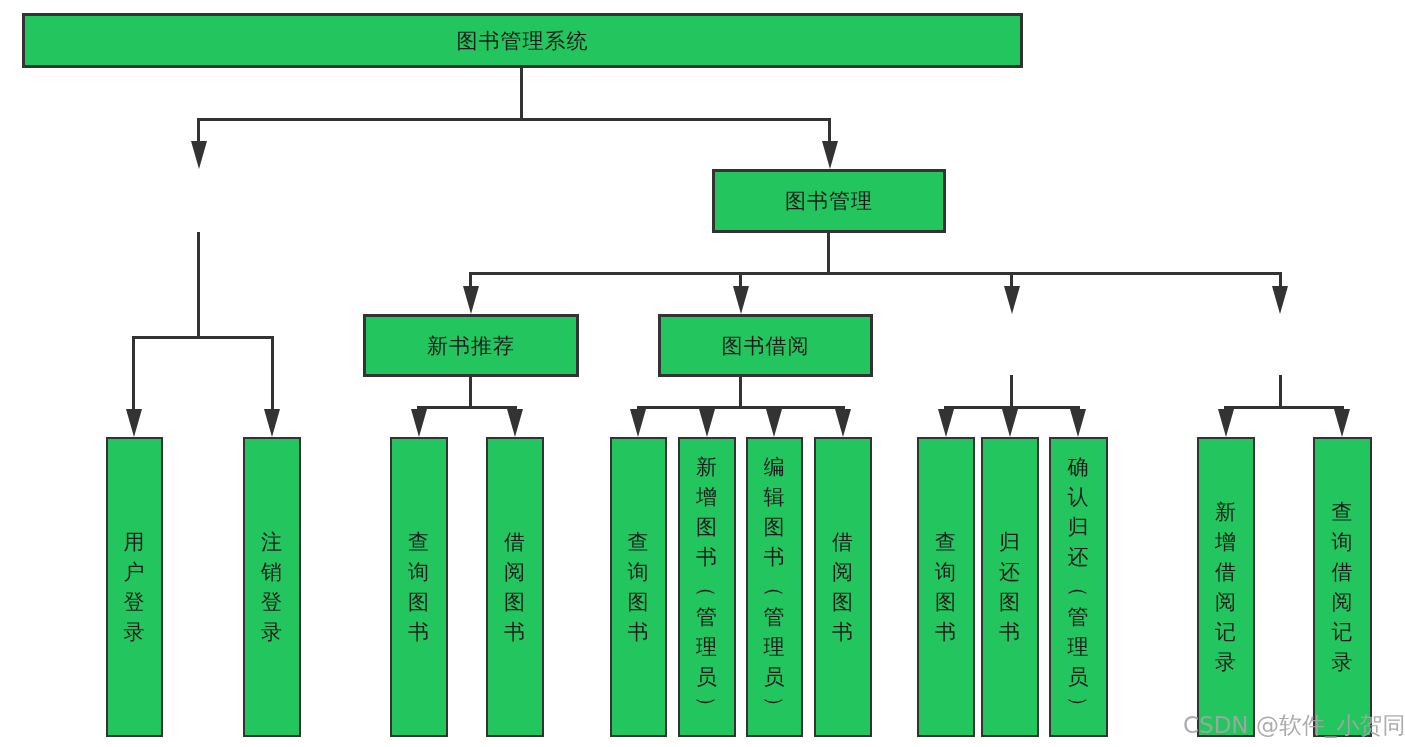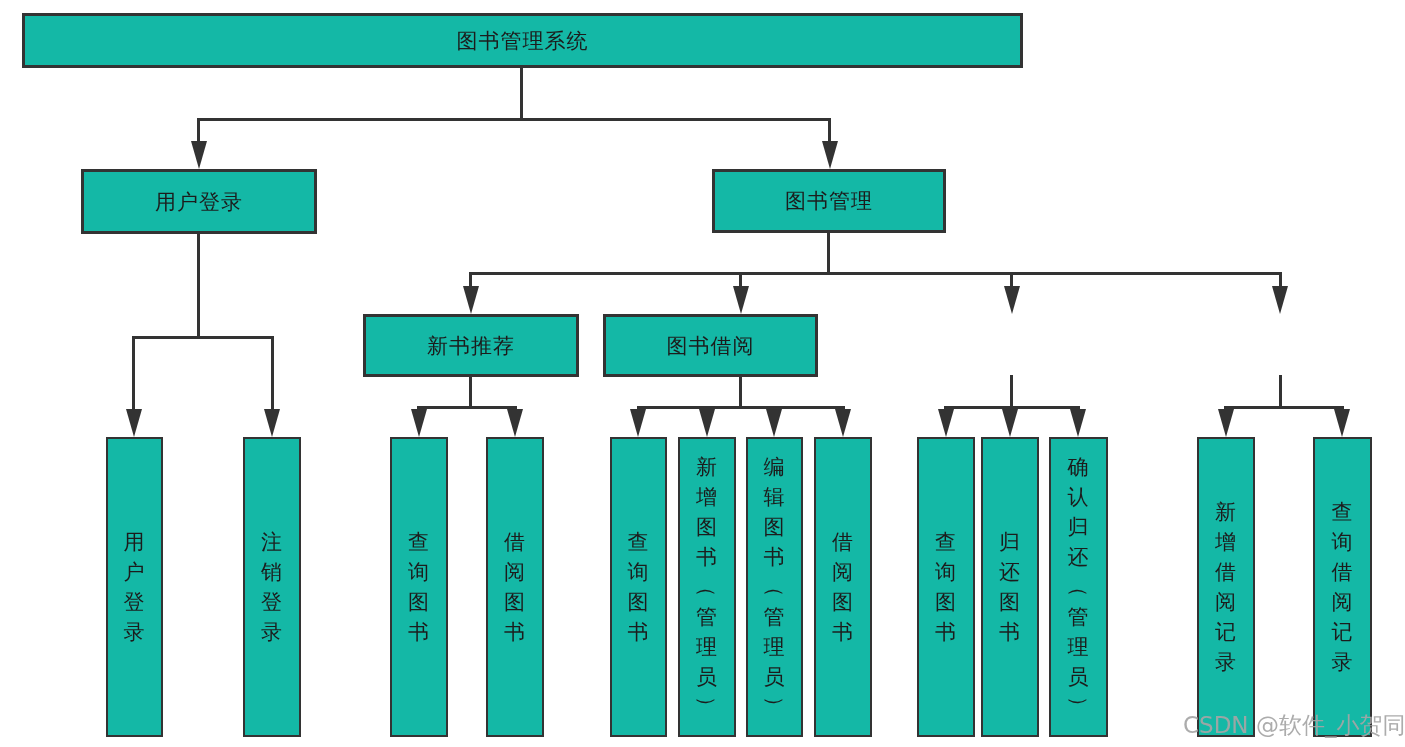--- a/index.html
+++ b/index.html
@@ -8,21 +8,21 @@
     width: 1405px;
     height: 747px;
     background: #ffffff;
     font-family: "DejaVu Serif", "Liberation Serif", serif;
     overflow: hidden;
   }
   .node {
     position: absolute;
     box-sizing: border-box;
     border: 3px solid #333333;
-    background: #14b8a6;
+    background: #22c55e;
     display: flex;
     align-items: center;
     justify-content: center;
     font-size: 21px;
     color: #1c1c1c;
     letter-spacing: 1px;
   }
   .leaf { border-width: 2.5px; }
   .vtext {
     display: flex;
@@ -61,33 +61,30 @@
 </style>
 </head>
 <body>
 
 <div class="stage">
 
   <div class="node" style="left:22px; top:13px; width:1001px; height:55px;">
     <span>图书管理系统</span>
   </div>
 
-  <div class="node" style="left:81px; top:169px; width:236px; height:65px;">
-    <span>用户登录</span>
-  </div>
 
   <div class="node" style="left:712px; top:169px; width:234px; height:64px;">
     <span>图书管理</span>
   </div>
 
   <div class="node" style="left:363px; top:314px; width:216px; height:63px;">
     <span>新书推荐</span>
   </div>
 
-  <div class="node" style="left:603px; top:314px; width:215px; height:63px;">
+  <div class="node" style="left:658px; top:314px; width:215px; height:63px;">
     <span>图书借阅</span>
   </div>
 
 
 
   <div class="node leaf" style="left:106px; top:437px; width:57px; height:300px;">
     <div class="vtext">
         <span class="vchar">用</span>
         <span class="vchar">户</span>
         <span class="vchar">登</span>

